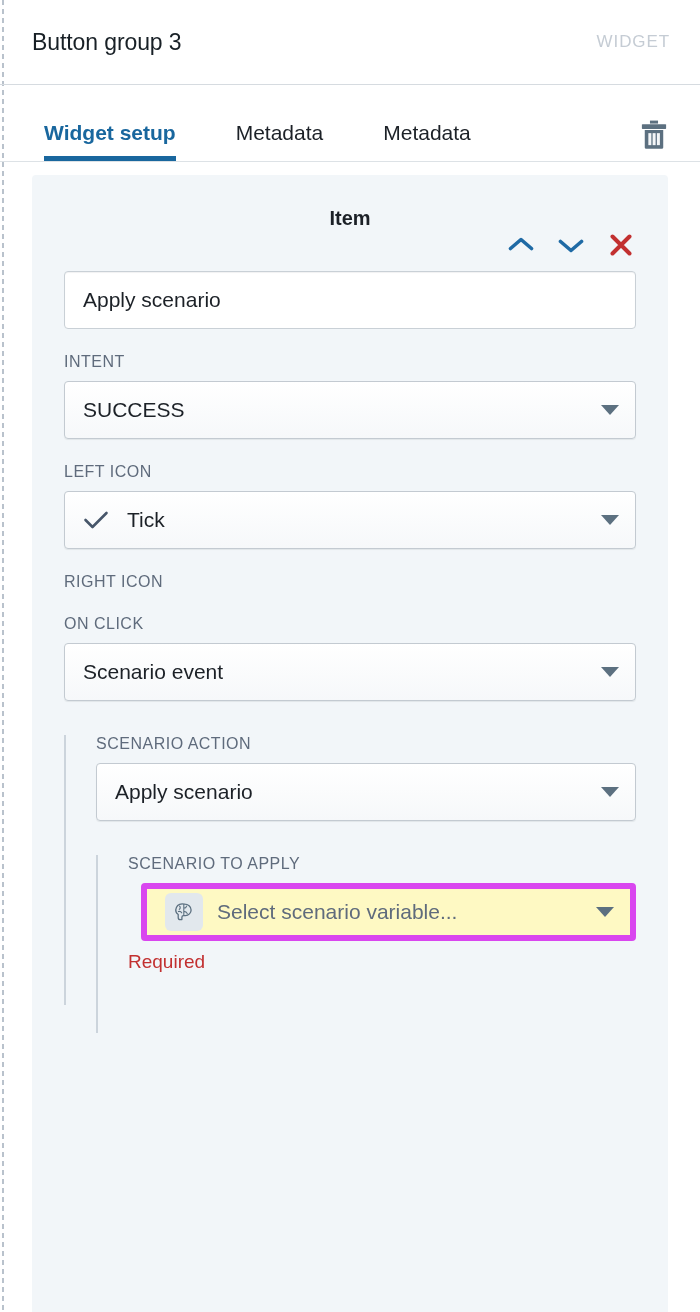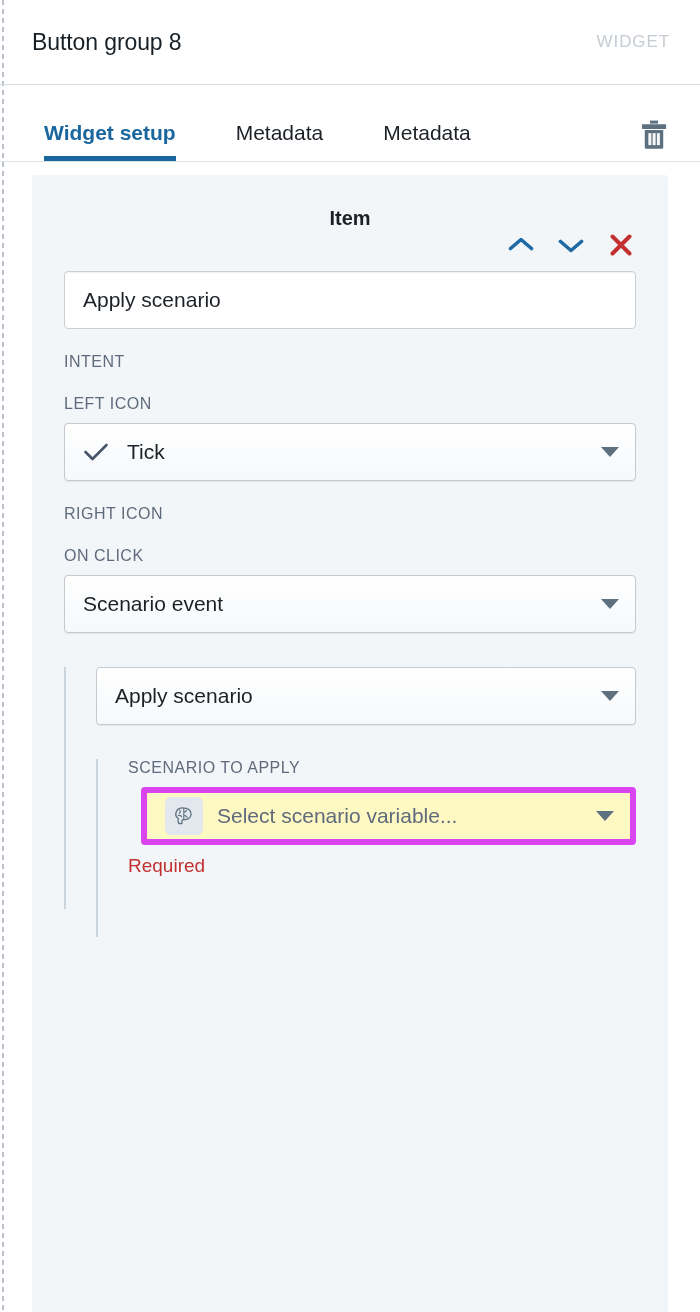--- a/index.html
+++ b/index.html
@@ -227,21 +227,21 @@
   .nest.last::before { bottom: -60px; }
 </style>
 </head>
 <body>
 
 <div class="app">
 
   <div class="left-rail"></div>
 
   <div class="titlebar">
-    <div class="title-text">Button group 8</div>
+    <div class="title-text">Button group 3</div>
     <div class="widget-badge">WIDGET</div>
   </div>
 
   <div class="tabbar">
     <div class="tabs">
       <div class="tab active">Widget setup</div>
       <div class="tab">Metadata</div>
       <div class="tab">Metadata</div>
     </div>
     <div class="trash-btn">
@@ -278,20 +278,24 @@
         </div>
       </div>
     </div>
 
     <div class="field">
       <div class="text-input">Apply scenario</div>
     </div>
 
     <div class="field">
       <div class="field-label">INTENT</div>
+      <div class="select">
+        <span class="sel-text">SUCCESS</span>
+        <span class="caret"></span>
+      </div>
     </div>
 
     <div class="field">
       <div class="field-label">LEFT ICON</div>
       <div class="select">
         <span class="sel-icon-slot">
           <svg width="26" height="20" viewBox="0 0 26 20">
             <path d="M2.5 10 L9.5 17 L23.5 3" stroke="#47566a" stroke-width="2.6" fill="none" stroke-linecap="round" stroke-linejoin="round"></path>
           </svg>
         </span>
@@ -307,20 +311,21 @@
     <div class="field">
       <div class="field-label">ON CLICK</div>
       <div class="select">
         <span class="sel-text">Scenario event</span>
         <span class="caret"></span>
       </div>
     </div>
 
     <div class="nest">
       <div class="field">
+        <div class="field-label">SCENARIO ACTION</div>
         <div class="select">
           <span class="sel-text">Apply scenario</span>
           <span class="caret"></span>
         </div>
       </div>
 
       <div class="nest last">
         <div class="field">
           <div class="field-label">SCENARIO TO APPLY</div>
           <div class="select err">

